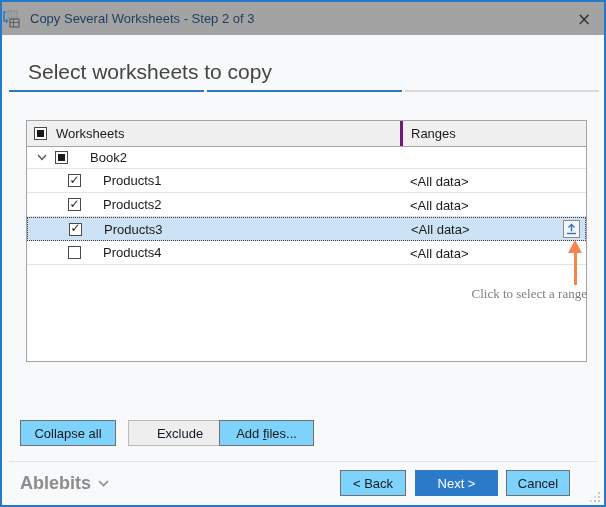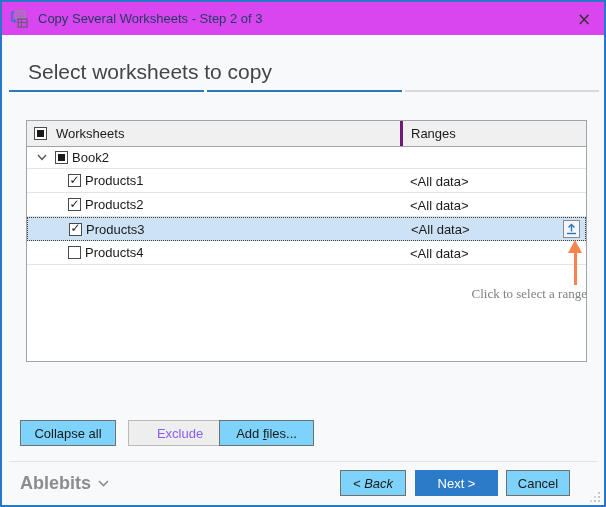--- a/index.html
+++ b/index.html
@@ -3,21 +3,21 @@
 <meta charset="utf-8">
 <style>
   html,body{margin:0;padding:0;background:#ffffff;}
   .window{
     position:relative;width:606px;height:507px;box-sizing:border-box;
     border:2px solid #2779c7;background:#f8f9fa;
     font-family:"Liberation Sans","DejaVu Sans",sans-serif;font-size:13px;color:#1a1a1a;
     overflow:hidden;
   }
   
-  .titlebar{position:absolute;left:0;top:0;right:0;height:33px;background:#d946ef;display:flex;align-items:center;padding-left:8px;}
+  .titlebar{position:absolute;left:0;top:0;right:0;height:33px;background:#a3a3a3;display:flex;align-items:center;padding-left:0;}
   .title-icon{width:20px;height:20px;flex:0 0 auto;}
   .title-text{margin-left:8px;color:#1d3c5f;font-size:13px;}
   .close-btn{position:absolute;right:9px;top:6px;width:22px;height:22px;border:none;background:transparent;
     font-size:17px;line-height:20px;color:#333;cursor:pointer;font-family:"DejaVu Sans",sans-serif;padding:0;}
   
   .heading{position:absolute;left:26px;top:58px;font-size:21px;color:#454545;}
   .progress-seg{position:absolute;top:88px;height:2px;}
   .seg1{left:7px;width:195px;background:#2e78ba;}
   .seg2{left:205px;width:195px;background:#2e78ba;}
   .seg3{left:403px;width:194px;background:#d8d8d8;}
@@ -31,41 +31,41 @@
   .row{position:relative;height:24px;border-bottom:1px solid #e4e4e4;box-sizing:border-box;display:flex;align-items:center;background:#fff;}
   .row-group{height:22px;}
   .row.selected{background:#cde3f5;border:1px dotted #3a3a3a;}
   .chev{margin-left:10px;width:10px;height:7px;flex:0 0 auto;}
   .cb{width:13px;height:13px;box-sizing:border-box;border:1px solid #4a4a4a;background:#fff;flex:0 0 auto;
      display:flex;align-items:center;justify-content:center;}
   .cb-book{margin-left:8px;}
   .cb-row{margin-left:41px;}
   .cb .inner{width:7px;height:7px;background:#1a1a1a;}
   .cb .tick{font-family:"DejaVu Sans",sans-serif;font-size:12px;line-height:12px;color:#1a1a1a;transform:translateY(-1px);}
-  .row-label{margin-left:4px;}
+  .row-label{margin-left:22px;}
   .range-val{position:absolute;left:383px;top:50%;transform:translateY(-50%);}
   .range-btn{position:absolute;right:5px;top:50%;transform:translateY(-50%);width:17px;height:18px;box-sizing:border-box;
     border:1px solid #8a8a8a;background:#f2f6fb;display:flex;align-items:center;justify-content:center;padding:0;cursor:pointer;}
   
   .ann-arrow{position:absolute;left:565px;top:238px;width:16px;height:46px;}
   .ann-head{position:absolute;left:1px;top:0;width:0;height:0;border-left:7px solid transparent;border-right:7px solid transparent;border-bottom:13px solid #f5854f;}
   .ann-line{position:absolute;left:6.5px;top:12px;width:3px;height:33px;background:#f5854f;}
   .ann-text{position:absolute;left:450px;top:284px;width:135px;text-align:right;color:#7f7f7f;font-size:13px;font-family:Liberation Serif, serif;}
   
   .btn{position:absolute;height:26px;box-sizing:border-box;border:1px solid #707070;background:#7dd3fc;
     font-family:"Liberation Sans","DejaVu Sans",sans-serif;font-size:13px;color:#1a1a1a;cursor:pointer;padding:0;}
   .btn-collapse{left:18px;top:418px;width:96px;}
-  .btn-exclude{left:126px;top:418px;width:104px;background:#eeeeee;border-color:#bababa;color:#8b5cf6;cursor:default;}
+  .btn-exclude{left:126px;top:418px;width:104px;background:#eeeeee;border-color:#bababa;color:#0f172a;cursor:default;}
   .btn-addfiles{left:217px;top:418px;width:95px;}
   .mnemonic{text-decoration:underline;}
   .footer-sep{position:absolute;left:7px;right:7px;top:459px;height:1px;background:#e3e3e3;}
   
   .brand{position:absolute;left:18px;top:471px;display:flex;align-items:center;color:#8c8c8c;font-size:18px;font-weight:bold;cursor:pointer;}
   .brand-chev{margin-left:7px;width:11px;height:7px;}
-  .btn-back{left:338px;top:468px;width:66px;font-style:italic;}
+  .btn-back{left:338px;top:468px;width:66px;}
   .btn-next{left:413px;top:468px;width:83px;background:#2b7bc8;border-color:#2b7bc8;color:#ffffff;}
   .btn-cancel{left:504px;top:468px;width:64px;}
   .size-grip{position:absolute;right:3px;bottom:2px;width:11px;height:11px;}
 </style>
 </head>
 <body>
 
 <div class="window">
 
   <div class="titlebar">

